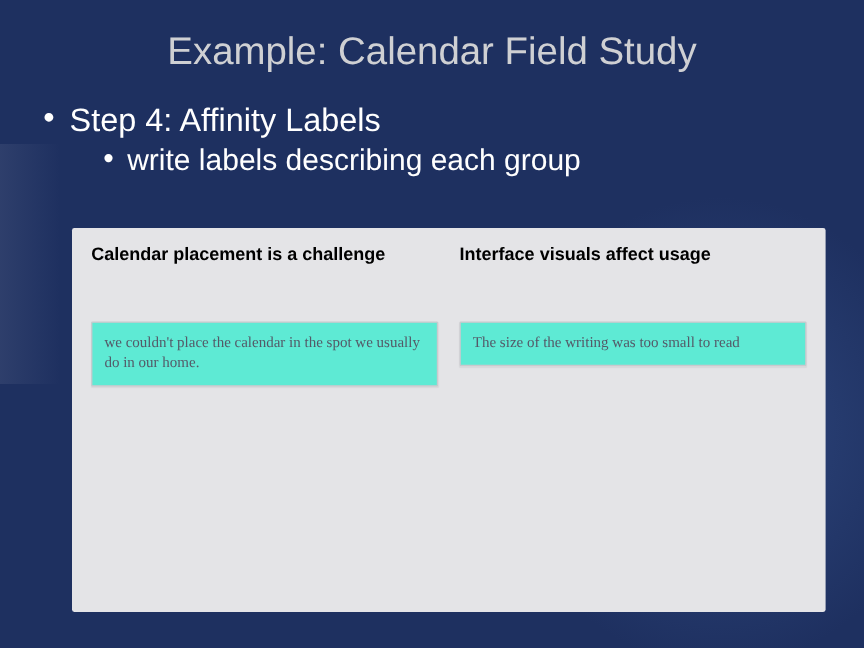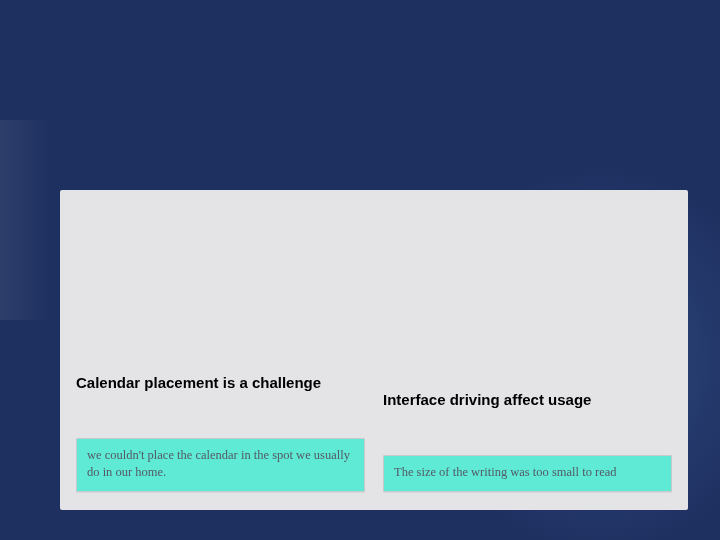--- a/index.html
+++ b/index.html
@@ -69,21 +69,20 @@
     position: absolute;
     left: 60px;
     top: 190px;
     width: 628px;
     height: 320px;
     background: #e4e4e7;
     border-radius: 2px;
     display: flex;
     gap: 18px;
     padding: 14px 16px 18px 16px;
-    align-items: flex-end;
   }
   .column {
     flex: 1;
     display: flex;
     flex-direction: column;
   }
   .col-label {
     font-weight: bold;
     color: #000;
     font-size: 15px;
@@ -115,33 +114,44 @@
     background: linear-gradient(90deg, rgba(120,130,160,0.18), rgba(0,0,0,0));
     pointer-events: none;
   }
 </style>
 </head>
 <body>
 
 <div class="slide">
   <div class="edge"></div>
 
+  <h1 class="title">Example: Calendar Field Study</h1>
 
+  <ul class="level1">
+    <li>
+      <span>Step 4: Affinity Labels</span>
+      <ul class="level2">
+        <li>
+          <span>write labels describing each group</span>
+        </li>
+      </ul>
+    </li>
+  </ul>
 
   <div class="content-area">
 
     <div class="column">
       <div class="col-label">Calendar placement is a challenge</div>
       <div class="notes">
         <div class="note">we couldn't place the calendar in the spot we usually do in our home.</div>
       </div>
     </div>
 
     <div class="column">
-      <div class="col-label">Interface driving affect usage</div>
+      <div class="col-label">Interface visuals affect usage</div>
       <div class="notes">
         <div class="note">The size of the writing was too small to read</div>
       </div>
     </div>
 
 
   </div>
 </div>
 
 </body></html>

